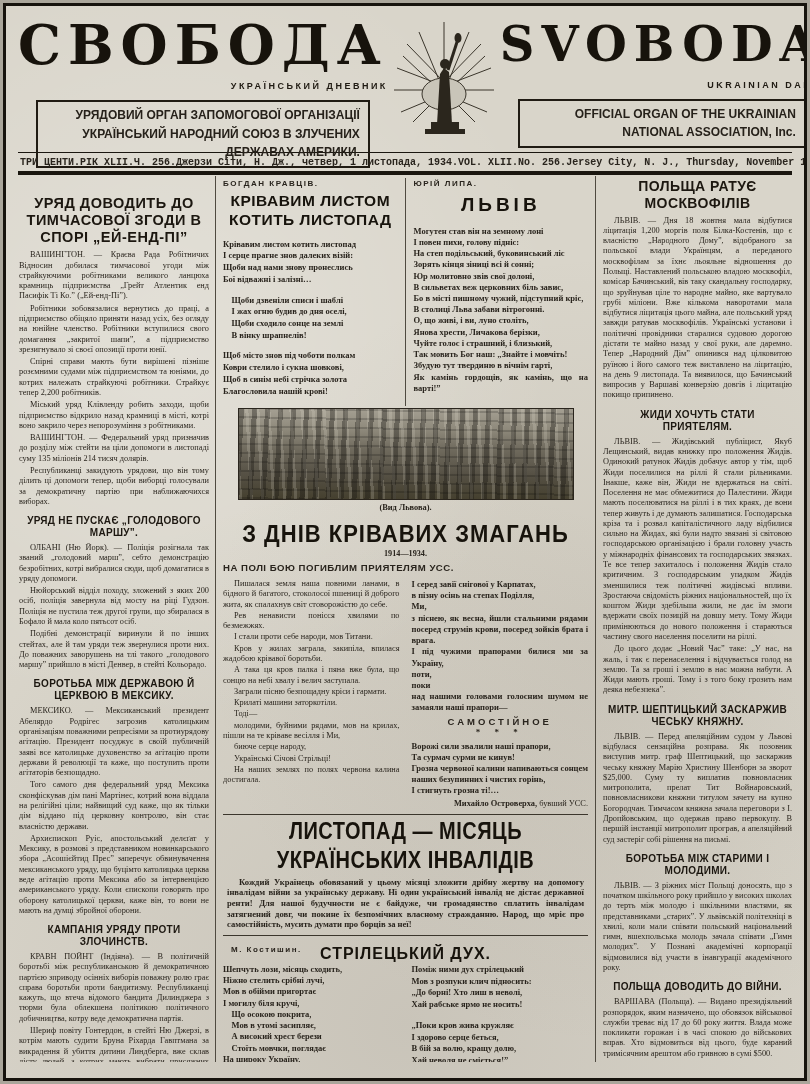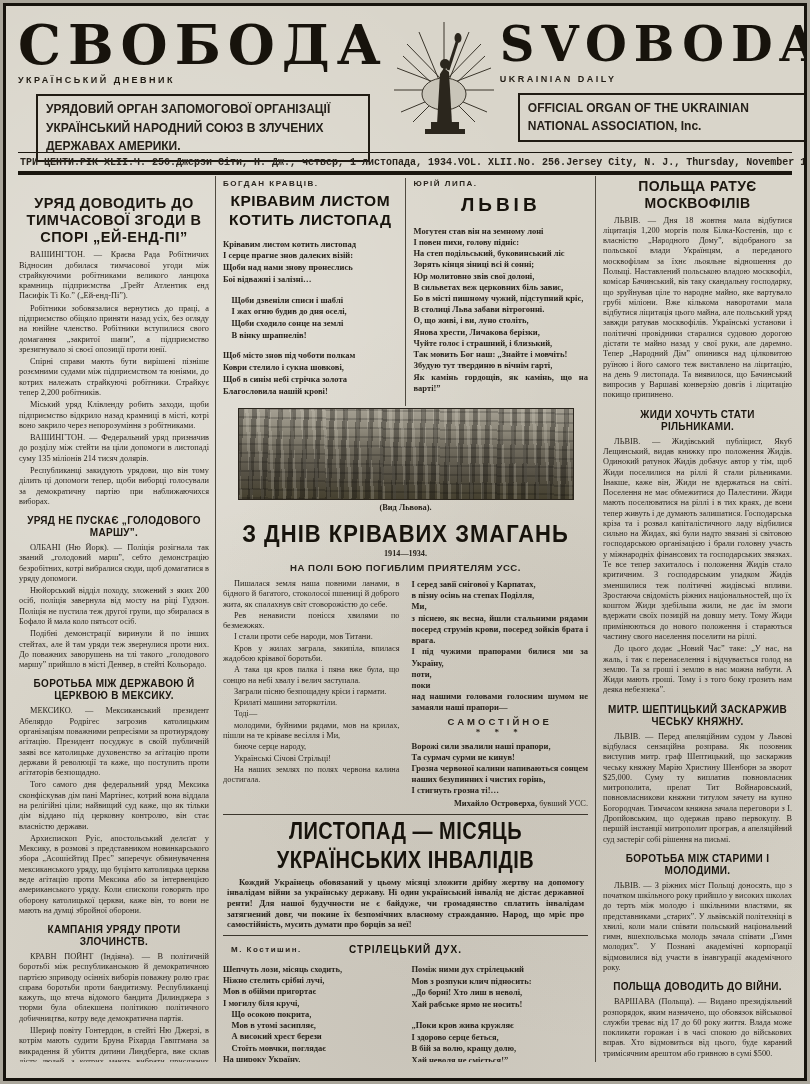--- a/index.html
+++ b/index.html
@@ -5,27 +5,27 @@
   html,body{margin:0;padding:0;}
   body{width:810px;height:1084px;background:#aaa69b;position:relative;overflow:hidden;
        font-family:"Liberation Serif","DejaVu Serif",serif;color:#29241d;}
   .sheet{position:absolute;inset:3px;background:#d9d5ca;border:3px solid #16130d;
          padding:10px 12px 6px 12px;box-sizing:border-box;overflow:hidden;
          background-image:radial-gradient(circle at 20% 30%,rgba(255,255,255,.25),transparent 40%),
                           radial-gradient(circle at 75% 60%,rgba(120,110,95,.12),transparent 45%),
                           radial-gradient(circle at 50% 95%,rgba(110,100,90,.15),transparent 50%);}
   
   .mast{display:flex;align-items:flex-start;justify-content:space-between;height:128px;}
-  .mast-side{flex:1;text-align:left;padding-top:2px;}
+  .mast-side{flex:1;text-align:right;padding-top:2px;}
   .t-cyr{font-family:"DejaVu Serif","Liberation Serif",serif;font-weight:bold;font-size:54px;
          letter-spacing:7px;line-height:1;color:#17130c;}
   .t-lat{font-family:"DejaVu Serif","Liberation Serif",serif;font-weight:bold;font-size:48px;
          letter-spacing:7px;line-height:1.1;color:#17130c;}
   .m-sub{font-family:"Liberation Sans",sans-serif;font-weight:bold;font-size:9px;
-         letter-spacing:2.5px;margin-top:3px;color:#201b13;}
+         letter-spacing:2.5px;margin-top:9px;color:#201b13;}
   .m-box{border:2px solid #201b13;font-family:"Liberation Sans",sans-serif;font-weight:bold;
          font-size:12px;line-height:1.55;padding:4px 8px;margin:9px 18px 0 18px;color:#26211a;}
   .statue{width:112px;flex:0 0 112px;display:flex;justify-content:center;align-items:flex-start;}
   
   .dl{border-top:1.5px solid #1a160f;margin-top:8px;display:flex;justify-content:space-between;
       align-items:baseline;font-size:10px;font-weight:bold;padding:4px 2px 3px 2px;
       font-family:Liberation Mono, monospace;}
   .dl span{white-space:nowrap;}
   .thickrule{height:4px;background:#1a160f;margin-bottom:1px;}
   
@@ -54,39 +54,39 @@
   .photo{width:334px;height:90px;margin:2px auto 0 auto;border:1px solid #2a251d;
      background:
       repeating-linear-gradient(93deg,rgba(20,18,14,.35) 0 5px,rgba(0,0,0,0) 5px 13px),
       repeating-linear-gradient(87deg,rgba(235,230,215,.18) 0 3px,rgba(0,0,0,0) 3px 11px),
       repeating-linear-gradient(1deg,rgba(0,0,0,.18) 0 2px,rgba(0,0,0,0) 2px 9px),
       linear-gradient(180deg,#a49f92 0%,#8f8a7c 22%,#6f6a5d 45%,#565145 72%,#45402f 100%);}
   .caption{text-align:center;font-size:8.4px;font-weight:bold;margin:3px 0 2px 0;}
   .battle-h{font-family:"Liberation Sans",sans-serif;font-weight:bold;text-align:center;
             font-size:22px;letter-spacing:1px;transform:scaleY(1.12);margin:6px 0 2px 0;color:#17130c;}
   .years{text-align:center;font-size:8.2px;font-weight:bold;margin-bottom:3px;}
-  .dedic{font-family:"Liberation Sans",sans-serif;font-weight:bold;text-align:center;
+  .dedic{font-family:"Liberation Sans",sans-serif;font-weight:bold;
          font-size:9.6px;letter-spacing:.5px;margin-bottom:5px;}
   .twocol{display:flex;}
   .tcL{width:50%;padding-right:6px;box-sizing:border-box;}
   .tcR{width:50%;padding-left:6px;box-sizing:border-box;}
   .tcL .p{margin-bottom:1px;}
   .motto{font-family:"Liberation Sans",sans-serif;font-weight:bold;text-align:center;
          font-size:9.5px;letter-spacing:3px;margin:2px 0 0 0;}
   .stars{text-align:center;font-weight:bold;font-size:9px;letter-spacing:6px;margin:0 0 2px 0;}
   .sig{text-align:right;font-size:8.4px;margin-top:2px;}
   .sig b{font-weight:bold;}
   .rule{border:none;border-top:1.5px solid #3b362c;margin:5px 0 4px 0;}
   .inv-h{font-family:"Liberation Sans",sans-serif;font-weight:bold;text-align:center;
          font-size:20px;letter-spacing:.5px;transform:scaleY(1.15);margin:6px 0 6px 0;color:#17130c;}
   .lead{font-size:8.6px;font-weight:bold;text-align:justify;text-indent:12px;margin:0 4px;}
   .rif-head{position:relative;margin:8px 0 6px 0;height:14px;}
   .rif-by{position:absolute;left:8px;top:0;}
   .rif-h{font-family:"Liberation Sans",sans-serif;font-weight:bold;text-align:center;
-         font-size:10px;letter-spacing:1px;color:#17130c;}
+         font-size:16px;letter-spacing:1px;color:#17130c;}
 </style>
 </head>
 <body>
 
 <div class="sheet">
 
   <div class="mast">
     <div class="mast-side">
       <div class="t-cyr">СВОБОДА</div>
       <div class="m-sub">УКРАЇНСЬКИЙ ДНЕВНИК</div>
@@ -293,21 +293,21 @@
         </div>
       </div>
     </div>
 
     <div class="c4">
       <div class="art">
         <div class="h3 xl">ПОЛЬЩА РАТУЄ МОСКВОФІЛІВ</div>
         <p class="p">ЛЬВІВ. — Дня 18 жовтня мала відбутися ліцитація 1,200 моргів поля Білка-Костенів, що є власністю „Народного Дому”, відобраного за польської влади Українцям, а переданого москвофілам за їхнє льояльне відношення до Польщі. Наставлений польською владою москвофіл, комісар Бачинський, вів таку скандальну господарку, що зруйнував ціле то народне майно, яке вартувало грубі міліони. Вже кількома наворотами мала відбутися ліцитація цього майна, але польський уряд завжди ратував москвофілів. Українські установи і політичні провідники старалися судовою дорогою дістати те майно назад у свої руки, але даремно. Тепер „Народний Дім” опинився над цілковитою руїною і його самого теж виставлено на ліцитацію, на день 9 листопада. Та виявилося, що Бачинський випросив у Варшаві конверзію довгів і ліцитацію покищо припинено.</p>
       </div>
       <div class="art">
-        <div class="h3">ЖИДИ ХОЧУТЬ СТАТИ РІЛЬНИКАМИ.</div>
+        <div class="h3">ЖИДИ ХОЧУТЬ СТАТИ ПРИЯТЕЛЯМ.</div>
         <p class="p">ЛЬВІВ. — Жидівський публіцист, Якуб Лещинський, видав книжку про положення Жидів. Одинокий ратунок Жидів добачує автор у тім, щоб Жиди поселилися на ріллі й стали рільниками. Інакше, каже він, Жиди не вдержаться на світі. Поселення не має обмежитися до Палестини. Жиди мають поселюватися на ріллі і в тих краях, де вони тепер живуть і де думають залишатися. Господарська кріза та і розвал капіталістичного ладу відбилися сильно на Жидах, які були надто звязані зі світовою господарською організацією і брали головну участь у міжнародніх фінансових та господарських звязках. Те все тепер захиталось і положення Жидів стало критичним. З господарським упадком Жидів зменшилися теж політичні жидівські впливи. Зростаюча свідомість ріжних національностей, що їх коштом Жиди здебільша жили, не дає їм змоги вдержати своїх позицій на довшу мету. Тому Жиди примінюються до нового положення і стараються частину свого населення поселити на ріллі.</p>
         <p class="p">До цього додає „Новий Час” таке: „У нас, на жаль, і так є перенаселення і відчувається голод на землю. Та за гроші і землю в нас можна набути. А Жиди мають гроші. Тому і з того боку грозить нам деяка небезпека”.</p>
       </div>
       <div class="art">
         <div class="h3">МИТР. ШЕПТИЦЬКИЙ ЗАСКАРЖИВ ЧЕСЬКУ КНЯЖНУ.</div>
         <p class="p">ЛЬВІВ. — Перед апеляційним судом у Львові відбулася сензаційна розправа. Як позовник виступив митр. граф Шептицький, що заскаржив чеську княжну Марію Христину Шенборн за зворот $25,000. Суму ту виплатив повновласник митрополита, прелат Тит Войнаровський, повновласникови княжни титулом зачету на купно Богородчан. Тимчасом княжна зачала переговори з І. Дропйовським, що одержав право первокупу. В першій інстанції митрополит програв, а апеляційний суд застеріг собі рішення на письмі.</p>
       </div>
       <div class="art">
         <div class="h3">БОРОТЬБА МІЖ СТАРИМИ І МОЛОДИМИ.</div>
         <p class="p">ЛЬВІВ. — З ріжних міст Польщі доносять, що з початком шкільного року прийшло у високих школах до терть між молодю і шкільними властями, як представниками „старих”. У львівській політехніці в хвилі, коли мали співати польський національний гимн, вшехпольська молодь зачала співати „Гимн молодих”. У Познані академічні корпорації відмовилися від участи в інавгурації академічного року.</p>

